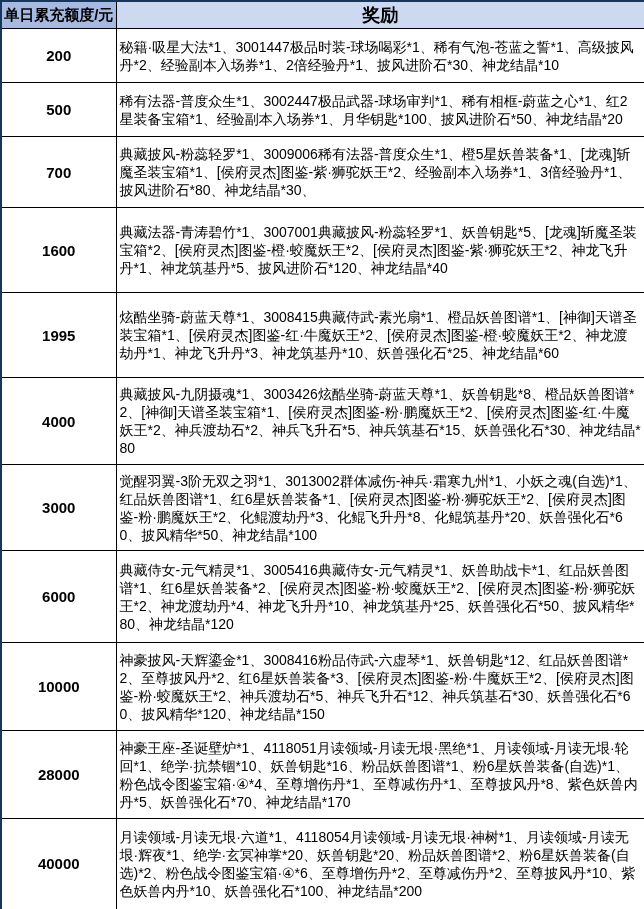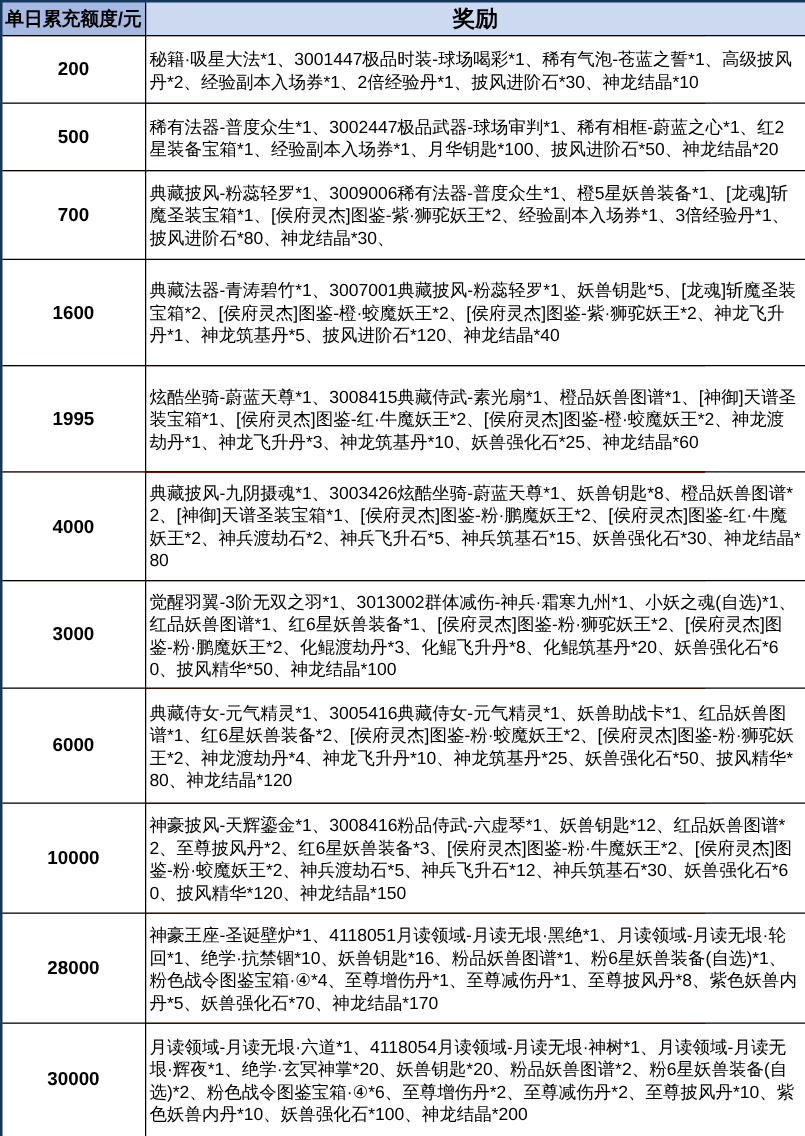--- a/index.html
+++ b/index.html
@@ -124,18 +124,18 @@
       </tr>
       <tr>
         <td class="amount-cell">10000</td>
         <td class="reward-cell">神豪披风-天辉鎏金*1、3008416粉品侍武-六虚琴*1、妖兽钥匙*12、红品妖兽图谱*2、至尊披风丹*2、红6星妖兽装备*3、[侯府灵杰]图鉴-粉·牛魔妖王*2、[侯府灵杰]图鉴-粉·蛟魔妖王*2、神兵渡劫石*5、神兵飞升石*12、神兵筑基石*30、妖兽强化石*60、披风精华*120、神龙结晶*150</td>
       </tr>
       <tr>
         <td class="amount-cell">28000</td>
         <td class="reward-cell">神豪王座-圣诞壁炉*1、4118051月读领域-月读无垠·黑绝*1、月读领域-月读无垠·轮回*1、绝学·抗禁锢*10、妖兽钥匙*16、粉品妖兽图谱*1、粉6星妖兽装备(自选)*1、粉色战令图鉴宝箱·④*4、至尊增伤丹*1、至尊减伤丹*1、至尊披风丹*8、紫色妖兽内丹*5、妖兽强化石*70、神龙结晶*170</td>
       </tr>
       <tr>
-        <td class="amount-cell">30000</td>
+        <td class="amount-cell">40000</td>
         <td class="reward-cell">月读领域-月读无垠·六道*1、4118054月读领域-月读无垠·神树*1、月读领域-月读无垠·辉夜*1、绝学·玄冥神掌*20、妖兽钥匙*20、粉品妖兽图谱*2、粉6星妖兽装备(自选)*2、粉色战令图鉴宝箱·④*6、至尊增伤丹*2、至尊减伤丹*2、至尊披风丹*10、紫色妖兽内丹*10、妖兽强化石*100、神龙结晶*200</td>
       </tr>
     </tbody>
   </table>
 </div>
 
 </body></html>

